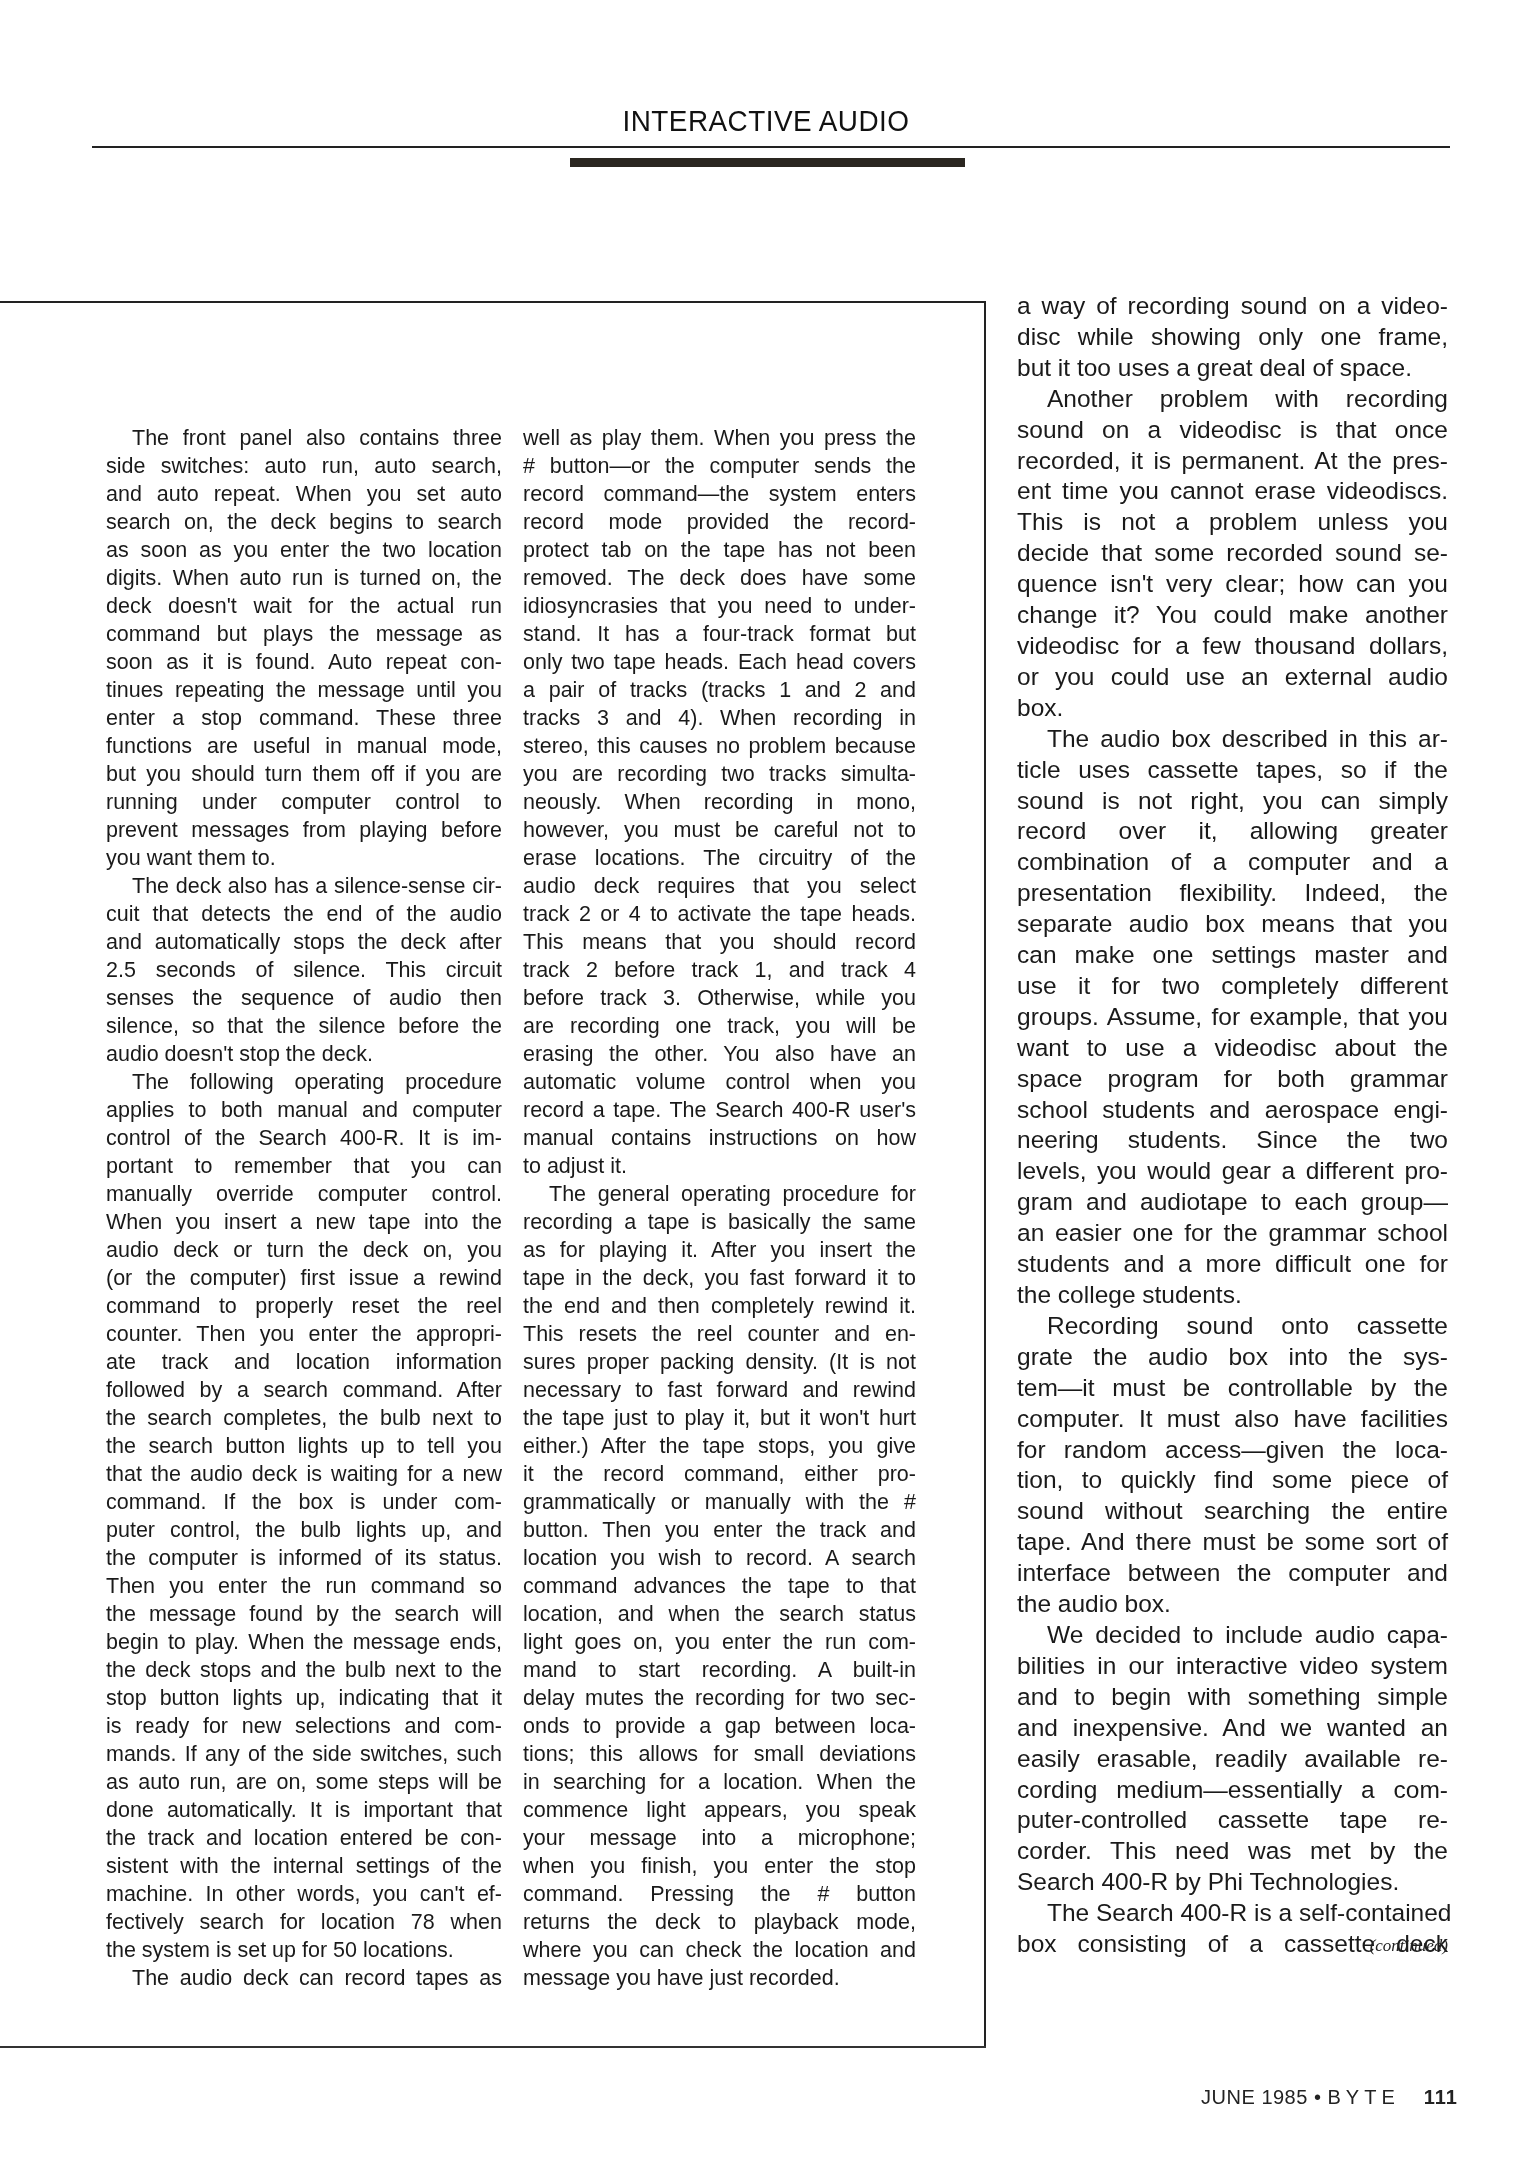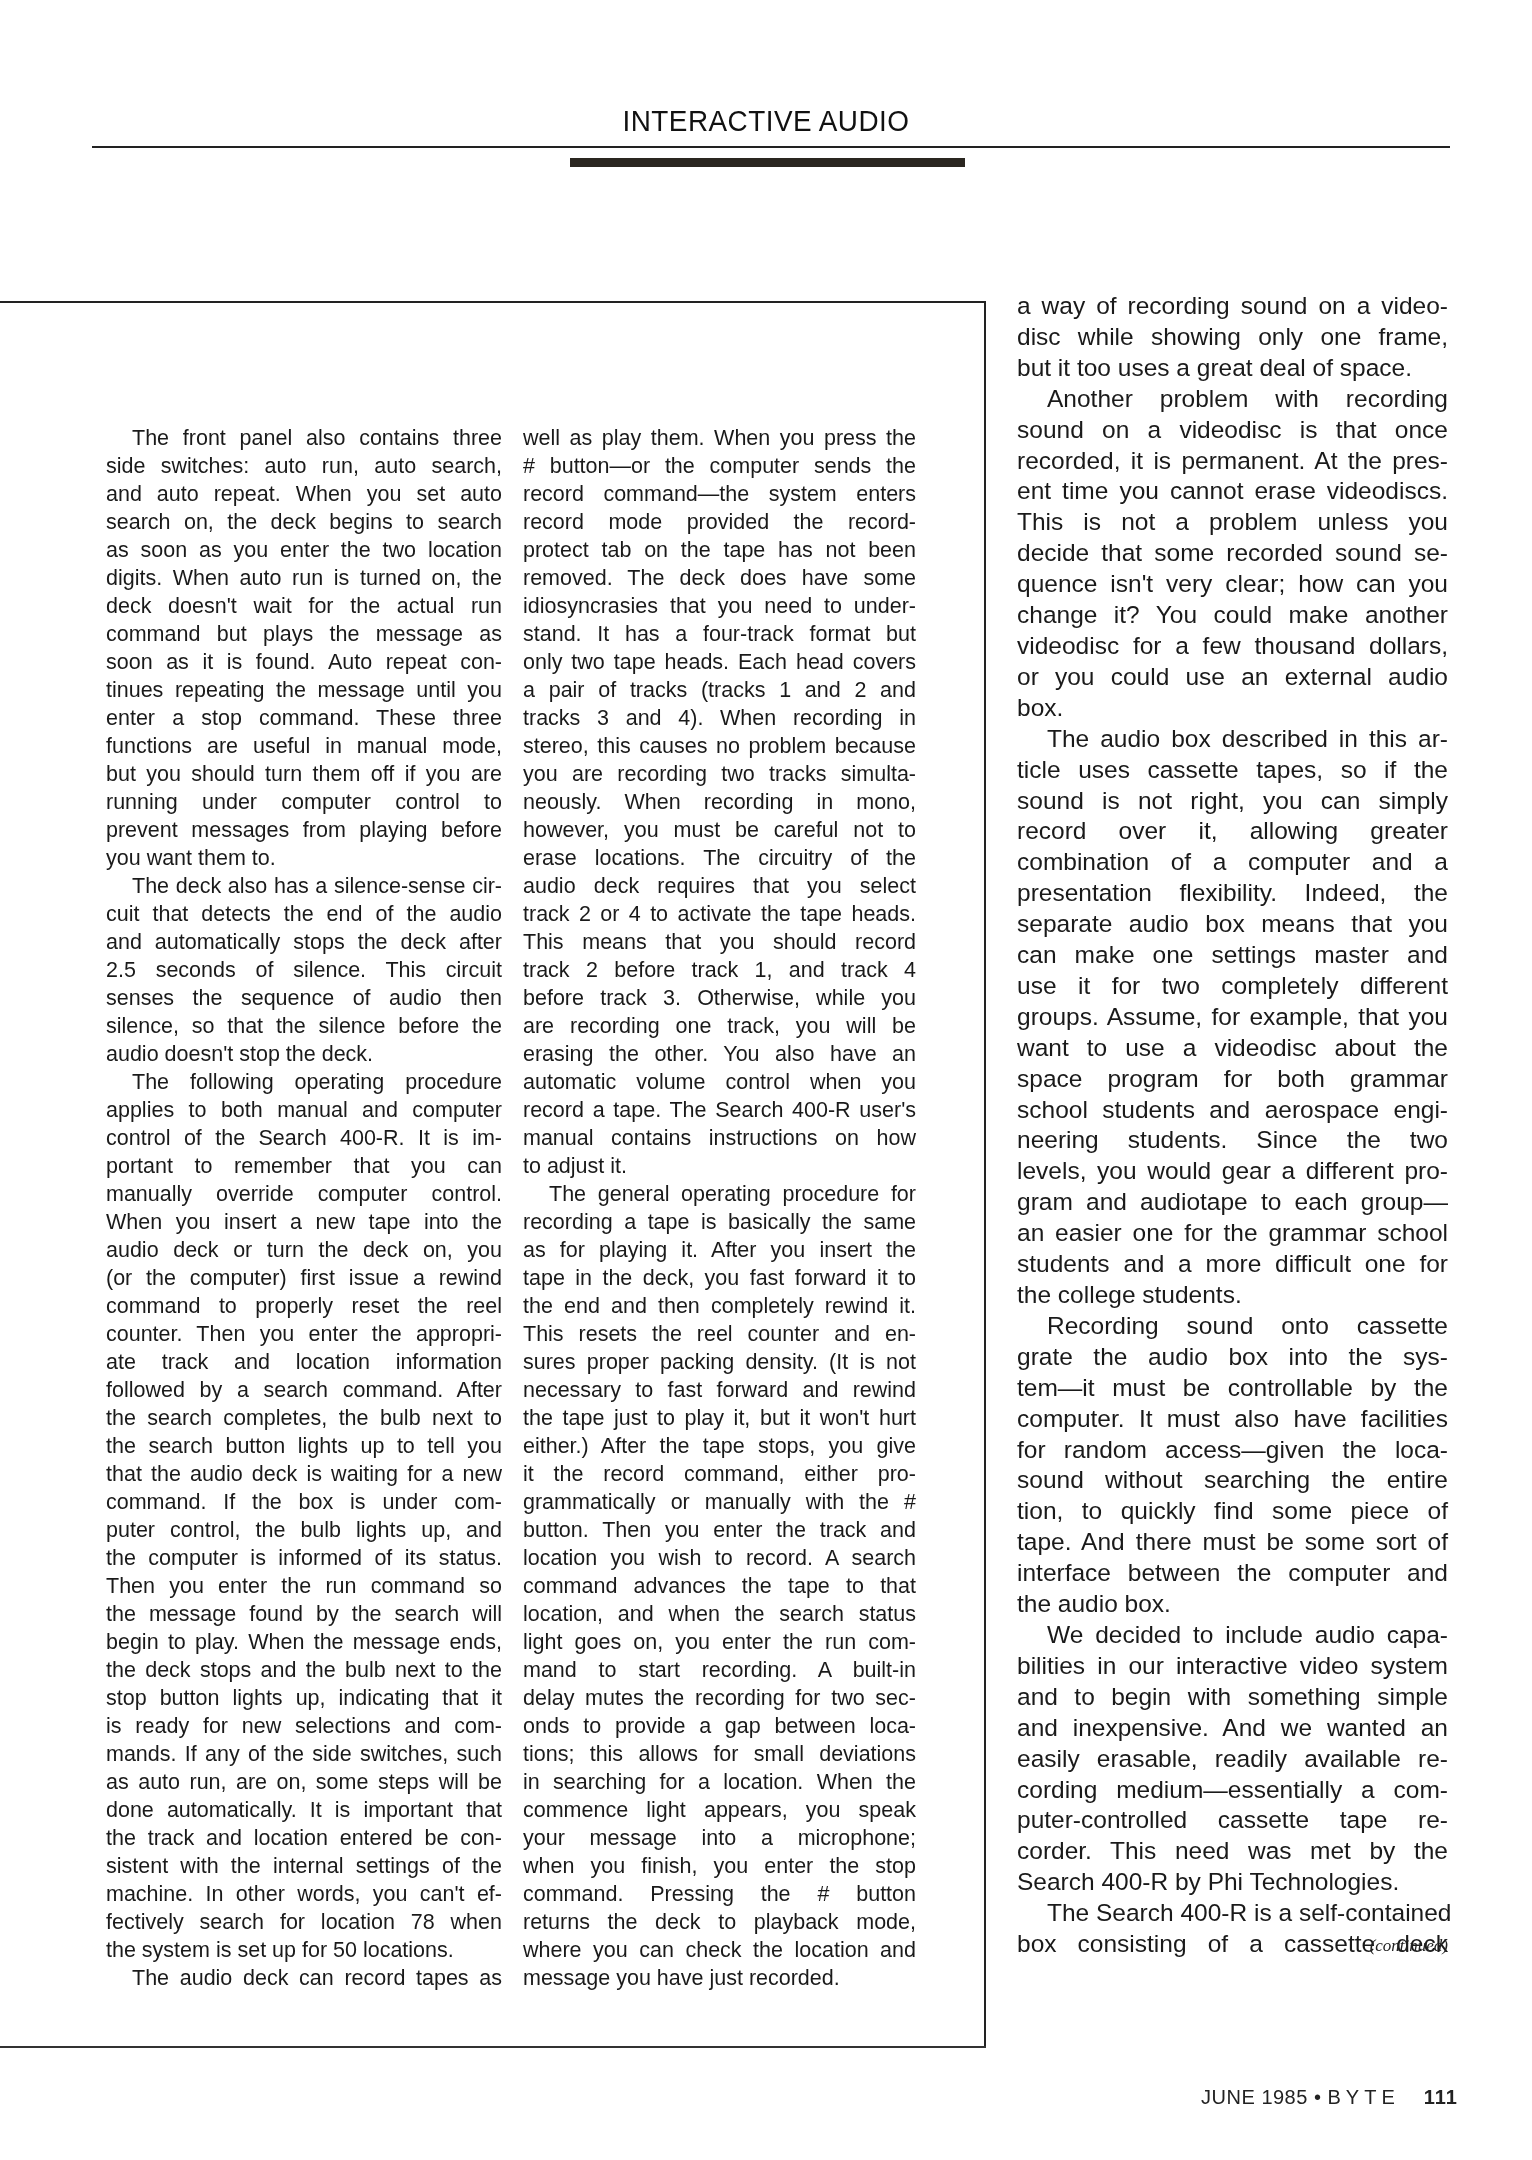--- a/index.html
+++ b/index.html
@@ -213,22 +213,22 @@
     <span class="line">levels, you would gear a different pro-</span>
     <span class="line">gram and audiotape to each group—</span>
     <span class="line">an easier one for the grammar school</span>
     <span class="line">students and a more difficult one for</span>
     <span class="line last">the college students.</span>
     <span class="line ind">Recording sound onto cassette</span>
     <span class="line">grate the audio box into the sys-</span>
     <span class="line">tem—it must be controllable by the</span>
     <span class="line">computer. It must also have facilities</span>
     <span class="line">for random access—given the loca-</span>
+    <span class="line">tion, to quickly find some piece of</span>
     <span class="line">sound without searching the entire</span>
-    <span class="line">tion, to quickly find some piece of</span>
     <span class="line">tape. And there must be some sort of</span>
     <span class="line">interface between the computer and</span>
     <span class="line last">the audio box.</span>
     <span class="line ind">We decided to include audio capa-</span>
     <span class="line">bilities in our interactive video system</span>
     <span class="line">and to begin with something simple</span>
     <span class="line">and inexpensive. And we wanted an</span>
     <span class="line">easily erasable, readily available re-</span>
     <span class="line">cording medium—essentially a com-</span>
     <span class="line">puter-controlled cassette tape re-</span>

